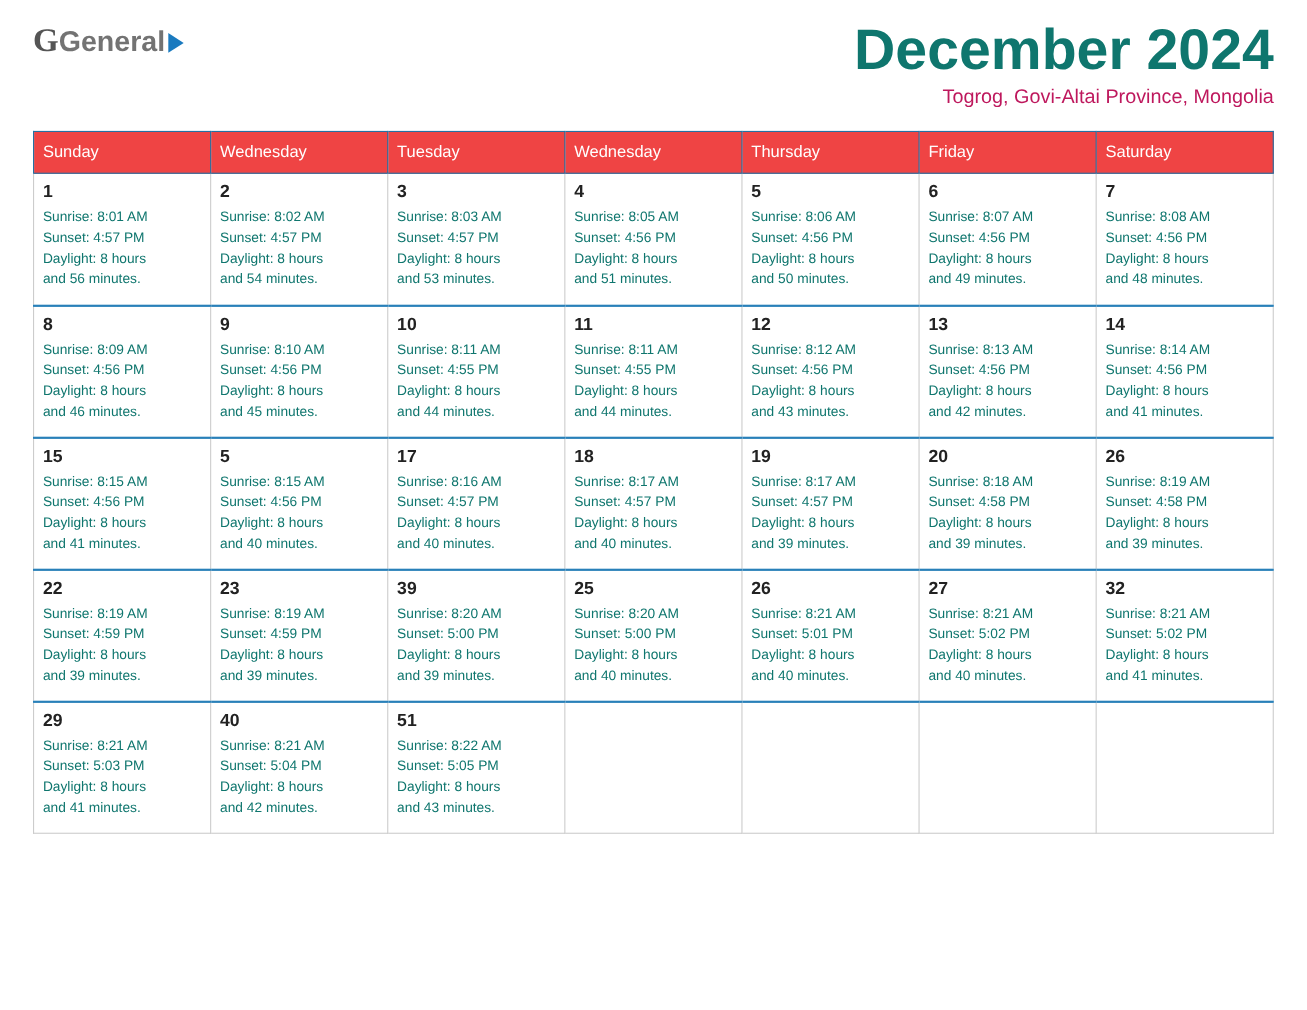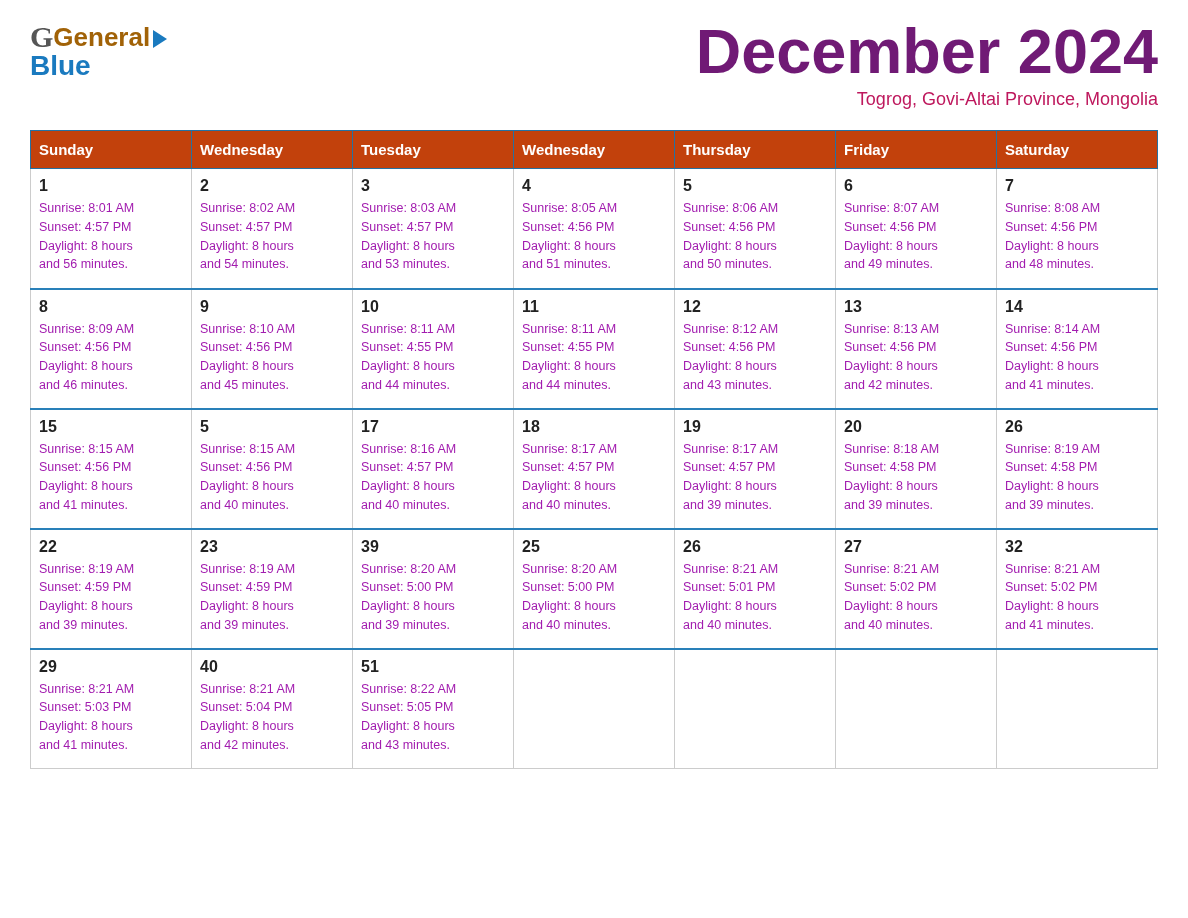--- a/index.html
+++ b/index.html
@@ -18,41 +18,41 @@
     }
     .logo-area {
       display: flex;
       flex-direction: column;
       align-items: flex-start;
     }
     .title-area {
       text-align: right;
     }
     .month-title {
-      font-size: 63px;
+      font-size: 52px;
       font-weight: bold;
-      color: #701a75;
+      color: #0f766e;
       line-height: 1;
       margin-left: 27px;
     }
     .location-title {
       font-size: 18px;
       color: #be185d;
       margin-top: 6px;
     }
     .calendar-table {
       width: 100%;
       border-collapse: collapse;
       table-layout: fixed;
     }
     .calendar-table thead tr th {
-      background-color: #c2410c;
+      background-color: #ef4444;
       color: white;
       font-size: 15px;
-      font-weight: bold;
+      font-weight: normal;
       padding: 10px 8px;
       text-align: left;
       border: 1px solid #2471a3;
     }
     .calendar-table tbody tr td {
       vertical-align: top;
       padding: 8px 8px;
       border: 1px solid #ccc;
       font-size: 13px;
       color: #333;
@@ -62,21 +62,21 @@
     .calendar-table tbody tr td .day-number {
       font-size: 16px;
       font-weight: bold;
       color: #222;
       display: block;
       margin-bottom: 4px;
     }
     .calendar-table tbody tr td .day-info {
       font-size: 12.5px;
       line-height: 1.5;
-      color: #a21caf;
+      color: #0f766e;
     }
     .calendar-table tbody tr:not(:last-child) td {
       border-bottom: 2px solid #2980b9;
     }
     .empty-cell {
       background: #fff;
     }
     .logo-blue-text {
       font-size: 28px;
       font-weight: bold;
@@ -105,24 +105,23 @@
     }
   </style>
 </head>
 <body>
 
 <div class="header-section">
   <div class="logo-area">
     <div class="logo-container">
       <div class="logo-top-row">
         <span style="font-family: Georgia, serif; font-size: 30px; font-weight: bold; color: #555;">G</span>
-        <span style="font-family: Arial, sans-serif; font-size: 26px; font-weight: bold; color: #a16207; text-align: right;">General</span>
+        <span style="font-family: Arial, sans-serif; font-size: 26px; font-weight: bold; color: #737373; text-align: right;">General</span>
         <span class="triangle-right"></span>
       </div>
-      <span class="logo-blue-text">Blue</span>
     </div>
   </div>
   <div class="title-area">
     <div class="month-title">December 2024</div>
     <div class="location-title">Togrog, Govi-Altai Province, Mongolia</div>
   </div>
 </div>
 
 <table class="calendar-table">
   <thead>

